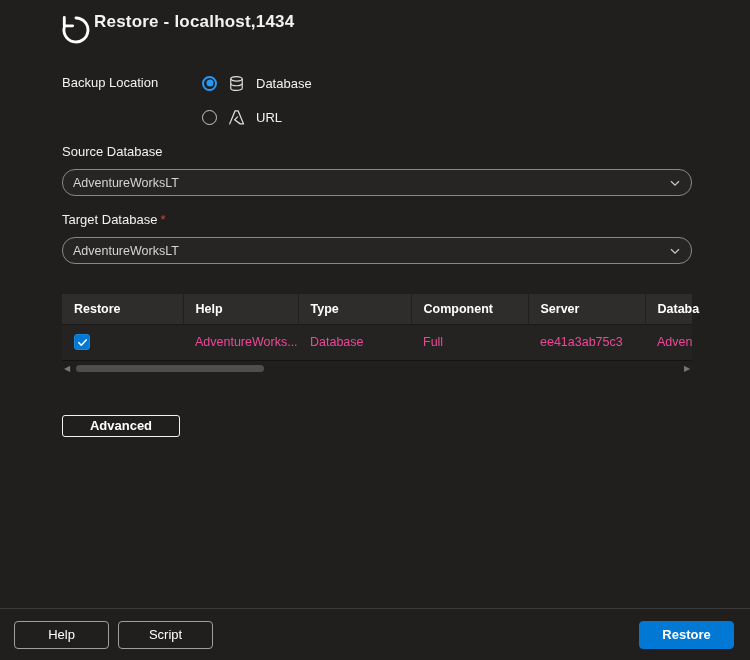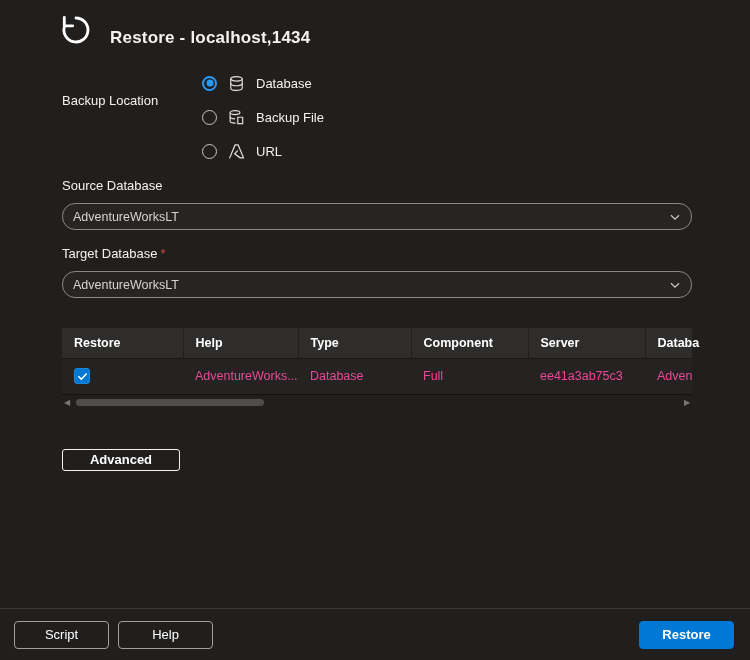--- a/index.html
+++ b/index.html
@@ -6,35 +6,34 @@
   html, body { width: 750px; height: 660px; }
   body {
     background: #201f1e;
     color: #f3f2f1;
     font-family: "Liberation Sans", sans-serif;
     position: relative;
     overflow: hidden;
   }
   .header {
     display: flex;
-    align-items: flex-end;
-    gap: 16px;
+    align-items: flex-start;
     padding: 12px 0 0 58px;
   }
   .header .title {
     font-size: 17px;
     font-weight: 700;
     letter-spacing: 0.2px;
   }
   .content { padding: 0 58px 0 62px; }
 
   
   .loc-row { display: flex; margin-top: 24px; }
   .field-label { font-size: 13px; color: #f3f2f1; }
-  .loc-row .field-label { width: 140px; padding-top: 3px; margin-top: 18px; }
+  .loc-row .field-label { width: 140px; padding-top: 3px; }
   .radio-group { display: flex; flex-direction: column; gap: 12px; }
   .radio-option { display: flex; align-items: center; gap: 11px; height: 22px; cursor: default; }
   .radio {
     width: 15px; height: 15px; border-radius: 50%;
     border: 1px solid #c8c6c4; position: relative; flex: 0 0 auto;
   }
   .radio.selected { border: 2px solid #2899f5; }
   .radio.selected::after {
     content: ""; position: absolute; left: 50%; top: 50%;
     width: 7px; height: 7px; border-radius: 50%;
@@ -168,32 +167,20 @@
         <span class="opt-icon">
           <svg width="17" height="17" viewBox="0 0 16 16">
             <ellipse cx="8" cy="3.6" rx="5.4" ry="2.1" fill="none" stroke="#e1dfdd" stroke-width="1.1"></ellipse>
             <path d="M2.6 3.6 v8.8 c0 1.2 2.4 2.1 5.4 2.1 s5.4-0.9 5.4-2.1 v-8.8" fill="none" stroke="#e1dfdd" stroke-width="1.1"></path>
             <path d="M2.6 8 c0 1.2 2.4 2.1 5.4 2.1 s5.4-0.9 5.4-2.1" fill="none" stroke="#e1dfdd" stroke-width="1.1"></path>
           </svg>
         </span>
         <span class="opt-label">Database</span>
       </div>
 
-      <div class="radio-option">
-        <span class="radio"></span>
-        <span class="opt-icon">
-          <svg width="17" height="17" viewBox="0 0 16 16">
-            <ellipse cx="6.6" cy="3.4" rx="4.6" ry="1.9" fill="none" stroke="#e1dfdd" stroke-width="1.1"></ellipse>
-            <path d="M2 3.4 v8 c0 1.1 2.1 1.9 4.6 1.9 l0.6 0" fill="none" stroke="#e1dfdd" stroke-width="1.1"></path>
-            <path d="M2 7.4 c0 1.1 2.1 1.9 4.6 1.9" fill="none" stroke="#e1dfdd" stroke-width="1.1"></path>
-            <path d="M9.2 7.8 h4.6 v6 h-4.6 z" fill="none" stroke="#e1dfdd" stroke-width="1.1"></path>
-          </svg>
-        </span>
-        <span class="opt-label">Backup File</span>
-      </div>
 
       <div class="radio-option">
         <span class="radio"></span>
         <span class="opt-icon">
           <svg width="17" height="17" viewBox="0 0 16 16">
             <path d="M6.6 1.8 L1.6 14 M6.6 1.8 h3 L14.6 14 h-3.1 L6.2 10.2 8.9 7.4" fill="none" stroke="#e1dfdd" stroke-width="1.2" stroke-linejoin="round" stroke-linecap="round"></path>
           </svg>
         </span>
         <span class="opt-label">URL</span>
       </div>
@@ -273,17 +260,17 @@
         <div class="arrow">▶</div>
       </div>
     </div>
 
     <button class="advanced-btn">Advanced</button>
   </div>
 
 </div>
 
 <div class="footer">
+  <button class="btn">Help</button>
   <button class="btn">Script</button>
-  <button class="btn">Help</button>
   <div class="spacer"></div>
   <button class="btn primary">Restore</button>
 </div>
 
 </body></html>

